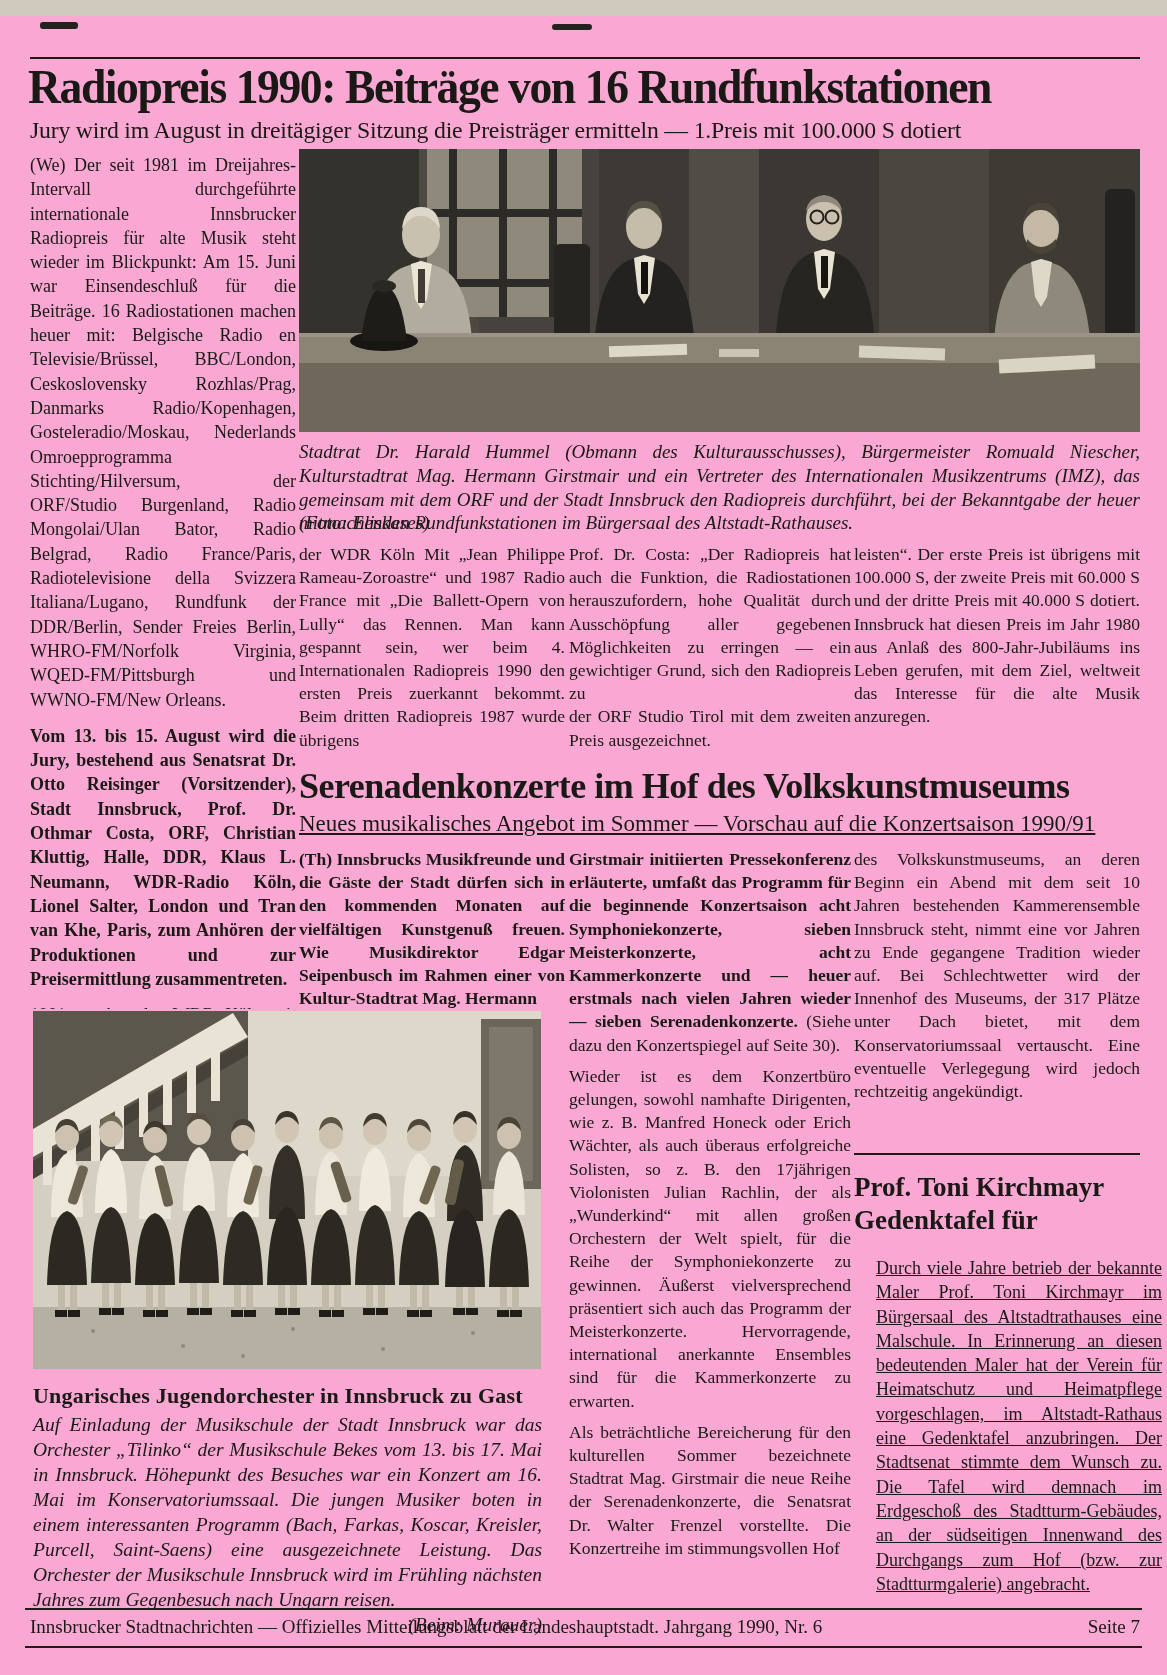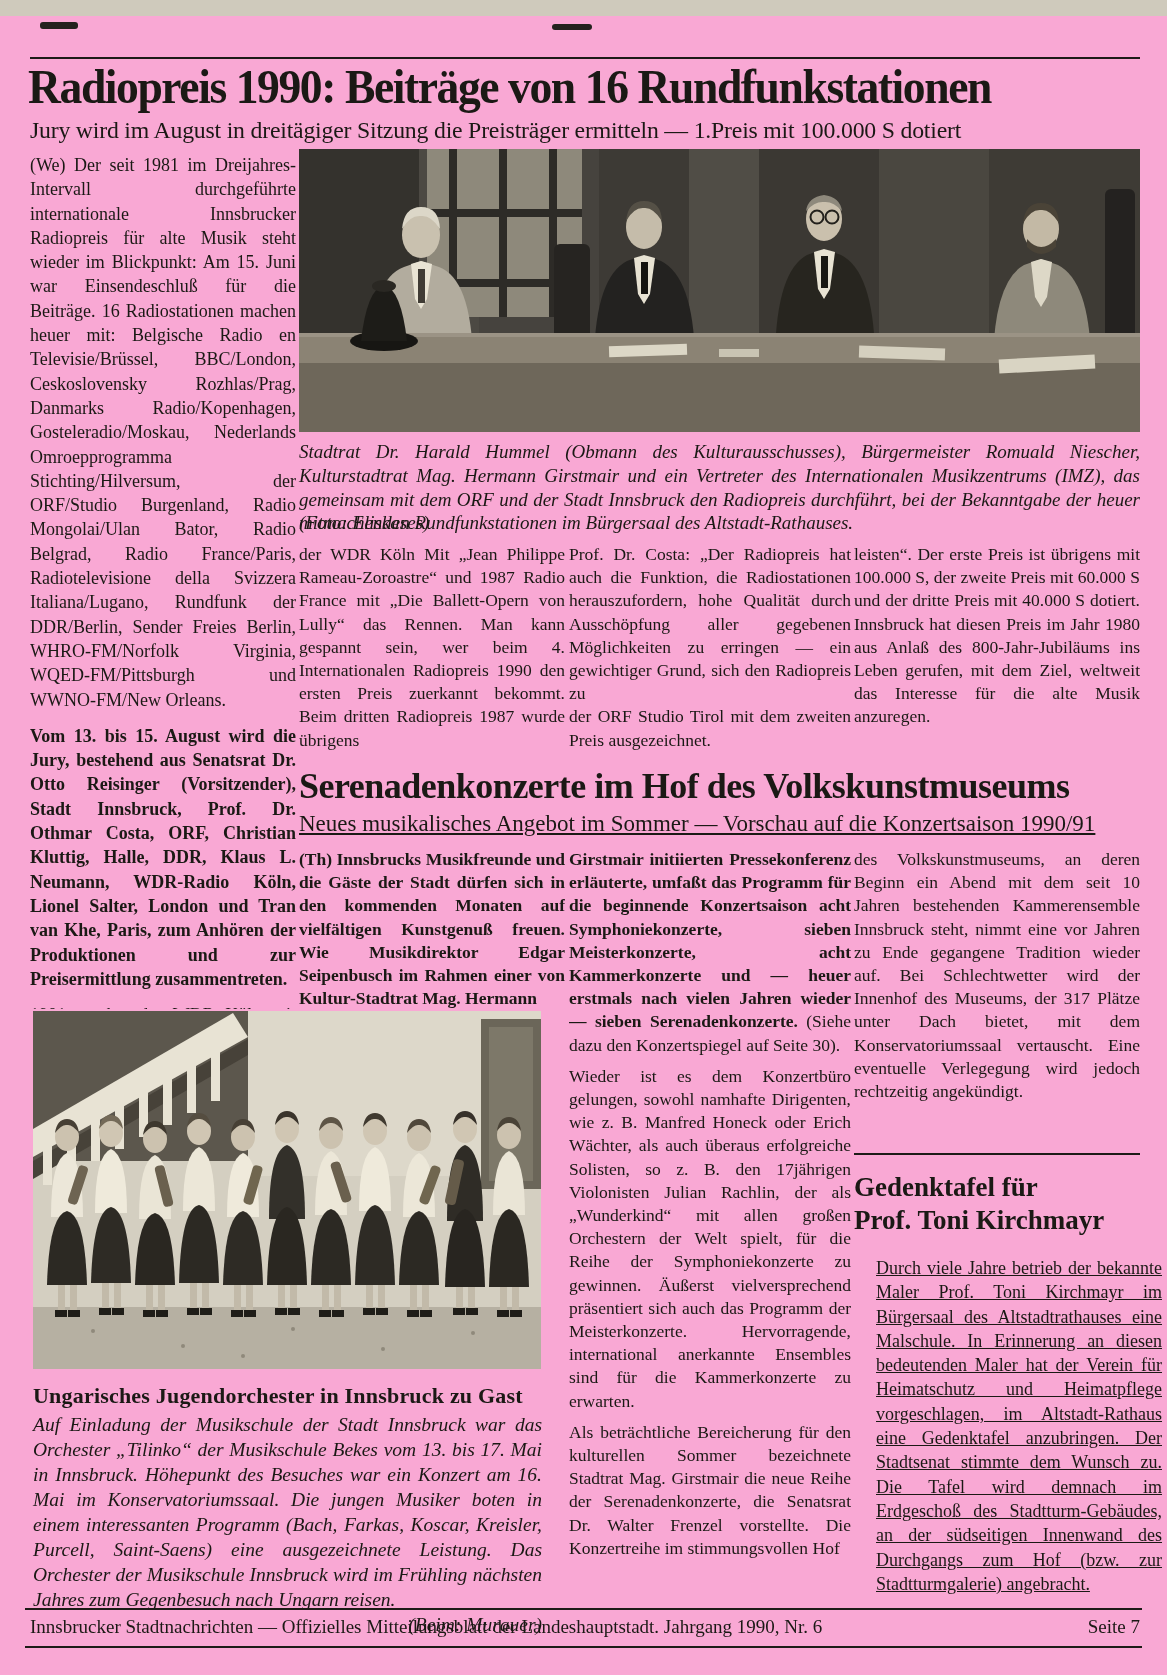--- a/index.html
+++ b/index.html
@@ -313,22 +313,22 @@
 
   <div class="abs cap2-title" style="left:33px;top:1367px;width:508px;">Ungarisches Jugendorchester in Innsbruck zu Gast</div>
   <div class="abs cap2" style="left:33px;top:1396px;width:509px;">
     <p>Auf Einladung der Musikschule der Stadt Innsbruck war das Orchester „Tilinko“ der Musikschule Bekes vom 13. bis 17. Mai in Innsbruck. Höhepunkt des Besuches war ein Konzert am 16. Mai im Konservatoriumssaal. Die jungen Musiker boten in einem interessanten Programm (Bach, Farkas, Koscar, Kreisler, Purcell, Saint-Saens) eine ausgezeichnete Leistung. Das Orchester der Musikschule Innsbruck wird im Frühling nächsten Jahres zum Gegenbesuch nach Ungarn reisen.</p>
     <div class="cap2-credit">(Beim: Murauer)</div>
   </div>
 
   <div class="abs rule" style="left:854px;top:1137px;width:286px;"></div>
 
   <div class="abs h3" style="left:854px;top:1155px;width:286px;">
+    <div>Prof. Toni Kirchmayr</div>
     <div>Gedenktafel für</div>
-    <div>Prof. Toni Kirchmayr</div>
   </div>
   <div class="abs bodycol" style="left:876px;top:1240px;width:286px;height:345px;text-decoration:underline;">
     <p>Durch viele Jahre betrieb der bekannte Maler Prof. Toni Kirchmayr im Bürgersaal des Altstadtrathauses eine Malschule. In Erinnerung an diesen bedeutenden Maler hat der Verein für Heimatschutz und Heimatpflege vorgeschlagen, im Altstadt-Rathaus eine Gedenktafel anzubringen. Der Stadtsenat stimmte dem Wunsch zu. Die Tafel wird demnach im Erdgeschoß des Stadtturm-Gebäudes, an der südseitigen Innenwand des Durchgangs zum Hof (bzw. zur Stadtturmgalerie) angebracht.</p>
   </div>
 
   <div class="abs rule" style="left:25px;top:1592px;width:1117px;"></div>
   <div class="abs footer-row" style="left:30px;top:1600px;width:1110px;align-items:flex-end;">
     <span>Innsbrucker Stadtnachrichten — Offizielles Mitteilungsblatt der Landeshauptstadt. Jahrgang 1990, Nr. 6</span>
     <span>Seite 7</span>
   </div>

